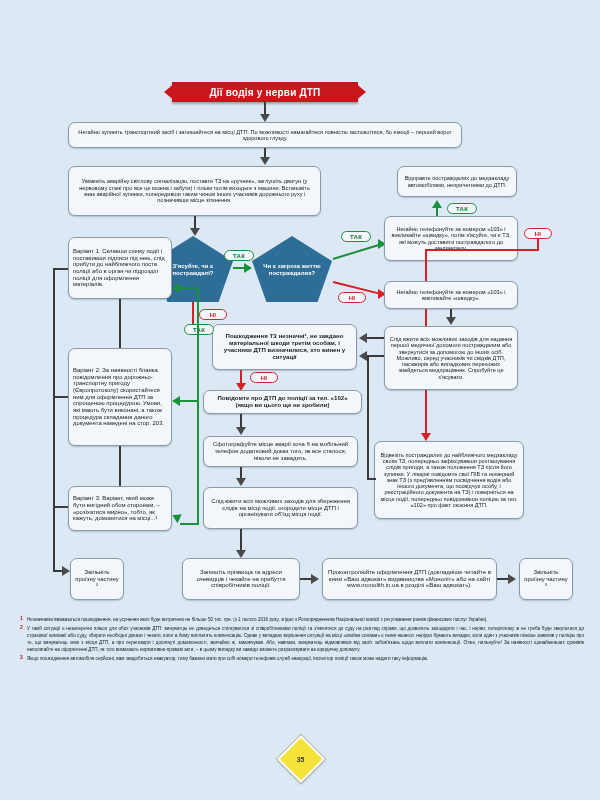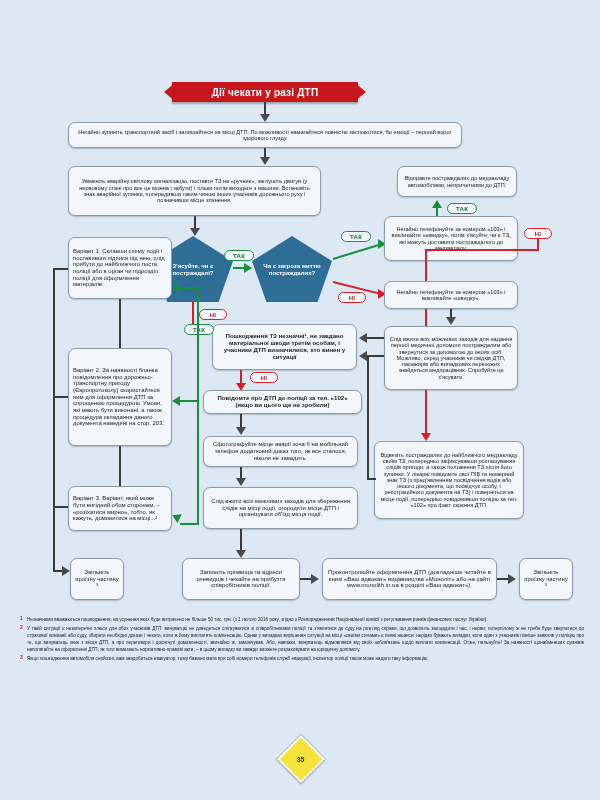--- a/index.html
+++ b/index.html
@@ -110,21 +110,21 @@
     box-shadow:1px 1px 2px rgba(0,0,0,.25);
   }
   .pagebadge span{transform:rotate(-45deg);font-size:7px;font-weight:bold;color:#3a3a20;}
 </style>
 </head>
 <body>
 
 <div id="stage">
 
   <div class="banner" style="left:172px;top:82px;width:186px;height:20px;font-size:10px;">
-    <span>Дії чекати у разі ДТП</span>
+    <span>Дії водія у нерви ДТП</span>
   </div>
 
   <div class="ln dark" style="left:264.3px;top:102px;width:2px;height:13px;"></div>
   <div class="arw down" style="left:260.3px;top:114px;"></div>
 
   <div class="node" style="left:68px;top:122px;width:394px;height:26px;font-size:5.6px;">
     <span>Негайно зупиніть транспортний засіб і залишайтеся на місці ДТП. По можливості намагайтеся повністю заспокоїтися, бо емоції – перший ворог здорового глузду.</span>
   </div>
 
   <div class="ln dark" style="left:264.3px;top:148px;width:2px;height:10px;"></div>

